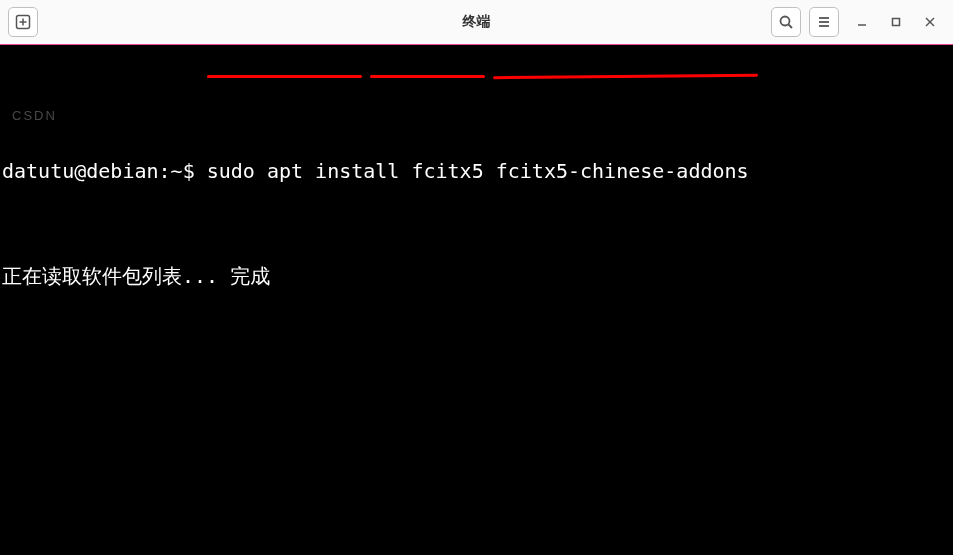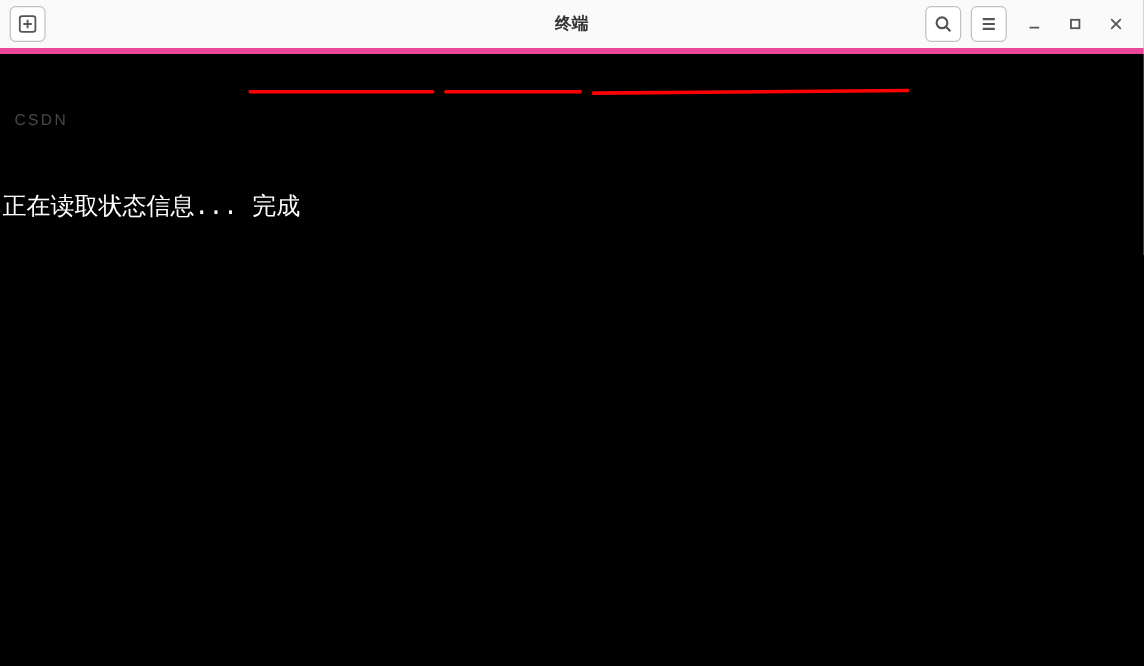--- a/index.html
+++ b/index.html
@@ -10,21 +10,21 @@
     body {
       font-family: -apple-system, BlinkMacSystemFont, "Segoe UI", sans-serif;
       background: #fff;
       width: 953px;
       height: 555px;
       overflow: hidden;
     }
     .titlebar {
       height: 45px;
       background: #fafafa;
-      border-bottom: 5px solid #ec4899;
+      border-bottom: 1px solid #ec4899;
       display: flex;
       align-items: center;
       padding: 0 8px;
       position: relative;
     }
     .titlebar-left {
       display: flex;
       align-items: center;
     }
     .titlebar-button {
@@ -97,21 +97,21 @@
       width: 115px;
     }
     .underline3 {
       top: 30px;
       left: 493px;
       width: 265px;
       transform: rotate(-0.5deg);
     }
     .watermark {
       position: absolute;
-      top: 44px;
+      top: 60px;
       left: 12px;
       color: rgba(120,120,120,0.6);
       font-size: 13px;
       letter-spacing: 2px;
       font-family: sans-serif;
       pointer-events: none;
     }
   </style>
 </head>
 <body>
@@ -155,21 +155,22 @@
       <svg width="12" height="12" viewBox="0 0 12 12">
         <line x1="2" y1="2" x2="10" y2="10" stroke="#555" stroke-width="1.5"></line>
         <line x1="10" y1="2" x2="2" y2="10" stroke="#555" stroke-width="1.5"></line>
       </svg>
     </div>
   </div>
 </div>
 
 <div class="terminal">
   <div class="watermark">CSDN</div>
-  <div class="terminal-line">正在读取状态信息... 完成</div>
+  <div class="terminal-line"><span class="prompt-user">datutu@debian</span><span>:</span><span class="prompt-path">~</span><span>$ </span><span class="command">sudo apt install fcitx5 fcitx5-chinese-addons</span></div>
+  <div class="terminal-line">正在读取软件包列表... 完成</div>
   
   
   
   
   
   
   
   
   
   

